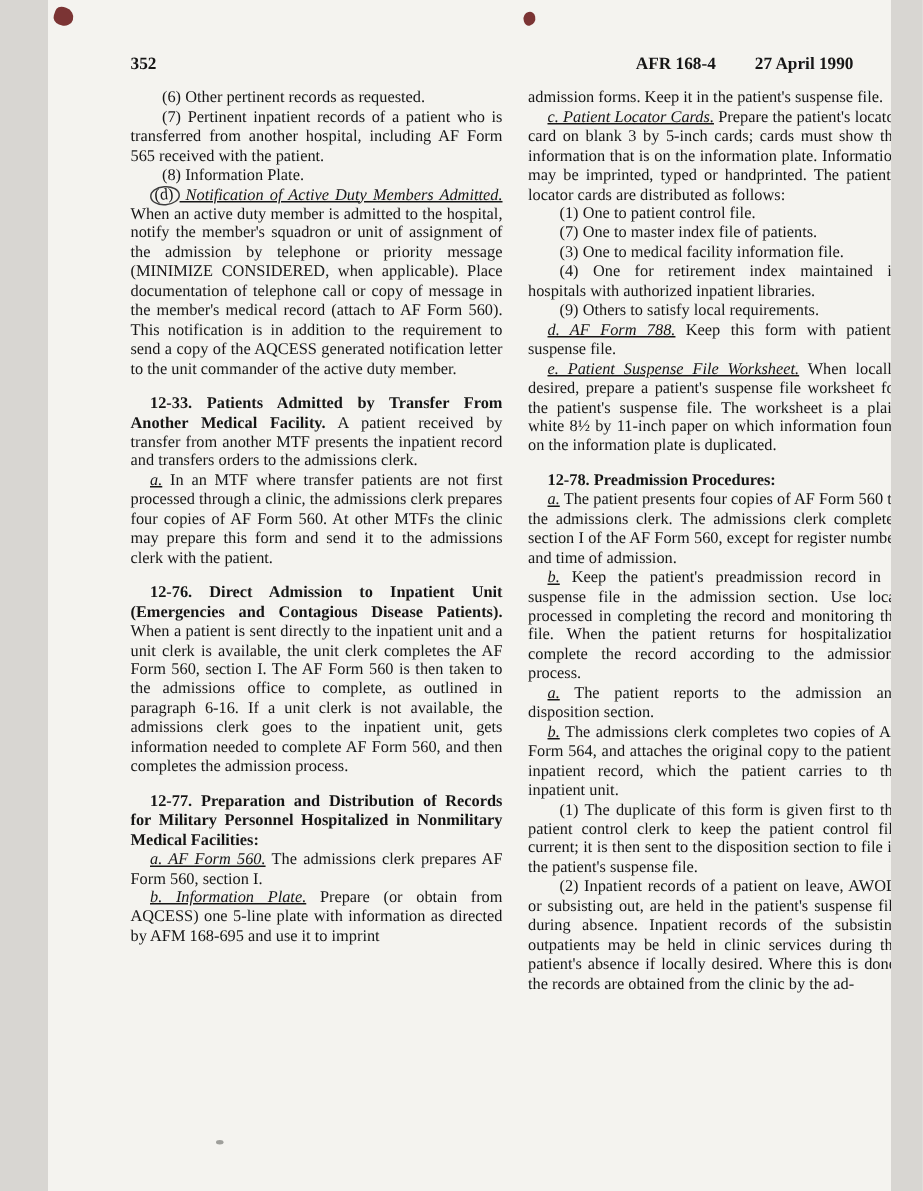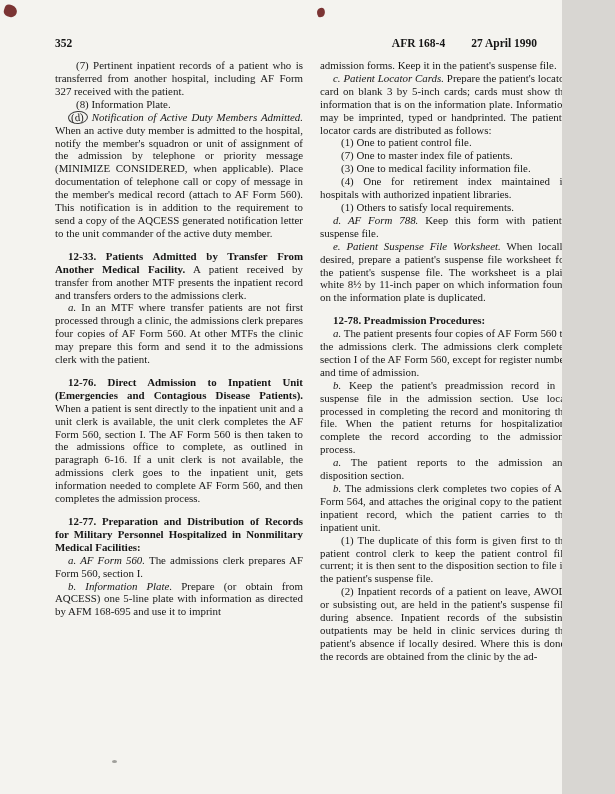--- a/index.html
+++ b/index.html
@@ -9,20 +9,21 @@
   }
   html,body{margin:0;padding:0;background:#d8d6d2;}
   .page{
     position:relative;
     width:562px;height:794px;
     background:var(--paper);
     font-family:"Liberation Serif", serif;
     color:var(--ink);
     overflow:hidden;
     box-sizing:border-box;
+    margin-left:32px;
   }
   .header{
     position:absolute;top:37px;left:55px;width:482px;
     display:flex;justify-content:space-between;
     font-weight:bold;font-size:11.5px;line-height:12px;
   }
   .header-right{display:inline-flex;gap:26px;}
   .columns{
     position:absolute;top:59px;left:55px;width:513px;
     display:flex;gap:17px;
@@ -33,21 +34,21 @@
     font-size:10.9px;
     line-height:12.9px;
     text-align:justify;
     text-indent:13px;
   }
   .col p.no-indent{text-indent:0;}
   .col p.indent2{text-indent:21px;}
   .col p.space-before{margin-top:10px;}
   .seg-normal{font-style:normal;font-weight:normal;}
   .seg-bold{font-weight:bold;}
-  .seg-italic{font-style:italic;}
+  .seg-italic{font-style:italic;text-decoration:underline;}
   .seg-circled{
     display:inline-block;
     border:1.2px solid #3d3d3d;
     border-radius:50%;
     padding:0 3px 1px 2px;
     text-indent:0;
     line-height:10px;
     transform:rotate(-4deg);
   }
   .artifact{
@@ -78,38 +79,39 @@
   <div class="header">
     <span>352</span>
     <span class="header-right">
       <span>AFR 168-4</span>
       <span>27 April 1990</span>
     </span>
   </div>
 
   <div class="columns">
     <div class="col" id="col-left">
-        <p class="indent2"><span class="seg-normal">(7) Pertinent inpatient records of a patient who is transferred from another hospital, including AF Form 327 received with the patient.</span></p>
+        <p class="indent2"><span class="seg-normal">(6) Other pertinent records as requested.</span></p>
+        <p class="indent2"><span class="seg-normal">(7) Pertinent inpatient records of a patient who is transferred from another hospital, including AF Form 565 received with the patient.</span></p>
         <p class="indent2"><span class="seg-normal">(8) Information Plate.</span></p>
         <p><span class="seg-circled">(d)</span><span class="seg-italic"> Notification of Active Duty Members Admitted.</span><span class="seg-normal"> When an active duty member is admitted to the hospital, notify the member's squadron or unit of assignment of the admission by telephone or priority message (MINIMIZE CONSIDERED, when applicable). Place documentation of telephone call or copy of message in the member's medical record (attach to AF Form 560). This notification is in addition to the requirement to send a copy of the AQCESS generated notification letter to the unit commander of the active duty member.</span></p>
         <p class="space-before"><span class="seg-bold">12-33. Patients Admitted by Transfer From Another Medical Facility.</span><span class="seg-normal"> A patient received by transfer from another MTF presents the inpatient record and transfers orders to the admissions clerk.</span></p>
         <p><span class="seg-italic">a.</span><span class="seg-normal"> In an MTF where transfer patients are not first processed through a clinic, the admissions clerk prepares four copies of AF Form 560. At other MTFs the clinic may prepare this form and send it to the admissions clerk with the patient.</span></p>
         <p class="space-before"><span class="seg-bold">12-76. Direct Admission to Inpatient Unit (Emergencies and Contagious Disease Patients).</span><span class="seg-normal"> When a patient is sent directly to the inpatient unit and a unit clerk is available, the unit clerk completes the AF Form 560, section I. The AF Form 560 is then taken to the admissions office to complete, as outlined in paragraph 6-16. If a unit clerk is not available, the admissions clerk goes to the inpatient unit, gets information needed to complete AF Form 560, and then completes the admission process.</span></p>
         <p class="space-before"><span class="seg-bold">12-77. Preparation and Distribution of Records for Military Personnel Hospitalized in Nonmilitary Medical Facilities:</span></p>
         <p><span class="seg-italic">a. AF Form 560.</span><span class="seg-normal"> The admissions clerk prepares AF Form 560, section I.</span></p>
         <p><span class="seg-italic">b. Information Plate.</span><span class="seg-normal"> Prepare (or obtain from AQCESS) one 5-line plate with information as directed by AFM 168-695 and use it to imprint</span></p>
       </div>
     <div class="col" id="col-right">
         <p class="no-indent"><span class="seg-normal">admission forms. Keep it in the patient's suspense file.</span></p>
         <p><span class="seg-italic">c. Patient Locator Cards.</span><span class="seg-normal"> Prepare the patient's locator card on blank 3 by 5-inch cards; cards must show the information that is on the information plate. Information may be imprinted, typed or handprinted. The patient's locator cards are distributed as follows:</span></p>
         <p class="indent2"><span class="seg-normal">(1) One to patient control file.</span></p>
         <p class="indent2"><span class="seg-normal">(7) One to master index file of patients.</span></p>
         <p class="indent2"><span class="seg-normal">(3) One to medical facility information file.</span></p>
         <p class="indent2"><span class="seg-normal">(4) One for retirement index maintained in hospitals with authorized inpatient libraries.</span></p>
-        <p class="indent2"><span class="seg-normal">(1) Others to satisfy local requirements.</span></p>
+        <p class="indent2"><span class="seg-normal">(9) Others to satisfy local requirements.</span></p>
         <p><span class="seg-italic">d. AF Form 788.</span><span class="seg-normal"> Keep this form with patient's suspense file.</span></p>
         <p><span class="seg-italic">e. Patient Suspense File Worksheet.</span><span class="seg-normal"> When locally desired, prepare a patient's suspense file worksheet for the patient's suspense file. The worksheet is a plain white 8½ by 11-inch paper on which information found on the information plate is duplicated.</span></p>
         <p class="space-before"><span class="seg-bold">12-78. Preadmission Procedures:</span></p>
         <p><span class="seg-italic">a.</span><span class="seg-normal"> The patient presents four copies of AF Form 560 to the admissions clerk. The admissions clerk completes section I of the AF Form 560, except for register number and time of admission.</span></p>
         <p><span class="seg-italic">b.</span><span class="seg-normal"> Keep the patient's preadmission record in a suspense file in the admission section. Use local processed in completing the record and monitoring the file. When the patient returns for hospitalization, complete the record according to the admissions process.</span></p>
         <p><span class="seg-italic">a.</span><span class="seg-normal"> The patient reports to the admission and disposition section.</span></p>
         <p><span class="seg-italic">b.</span><span class="seg-normal"> The admissions clerk completes two copies of AF Form 564, and attaches the original copy to the patient's inpatient record, which the patient carries to the inpatient unit.</span></p>
         <p class="indent2"><span class="seg-normal">(1) The duplicate of this form is given first to the patient control clerk to keep the patient control file current; it is then sent to the disposition section to file in the patient's suspense file.</span></p>
         <p class="indent2"><span class="seg-normal">(2) Inpatient records of a patient on leave, AWOL, or subsisting out, are held in the patient's suspense file during absence. Inpatient records of the subsisting outpatients may be held in clinic services during the patient's absence if locally desired. Where this is done, the records are obtained from the clinic by the ad-</span></p>
       </div>

